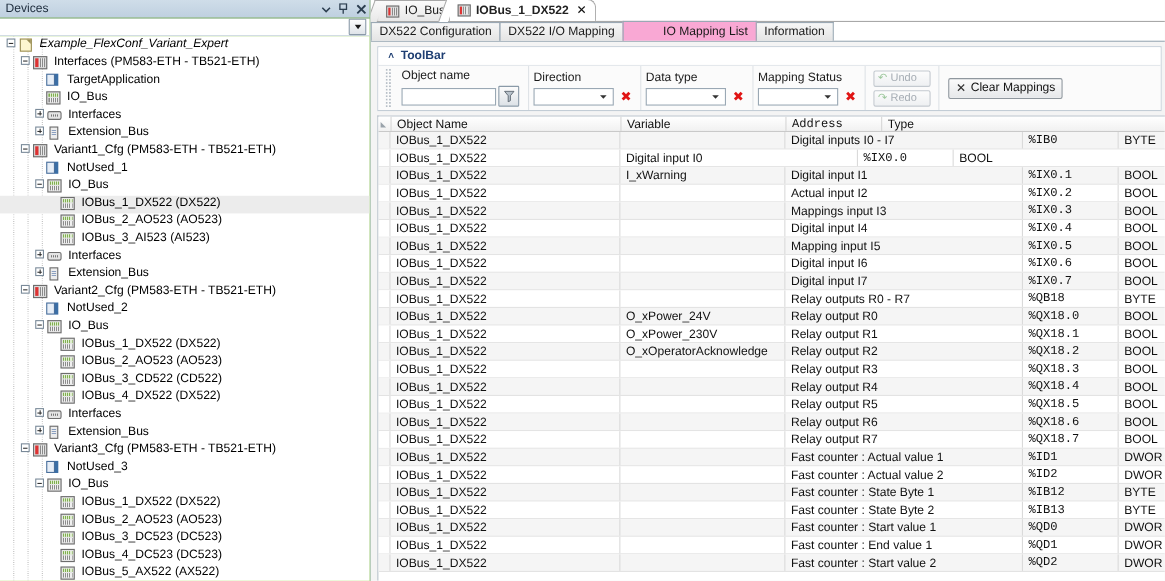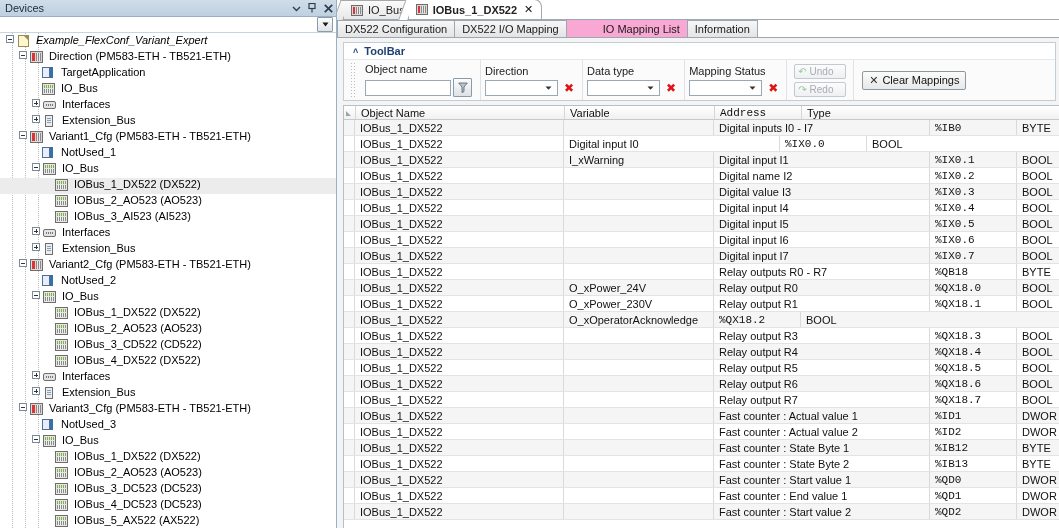--- a/index.html
+++ b/index.html
@@ -385,21 +385,21 @@
             <div class="ic-proj"></div>
           </div>
           <span class="tlabel ital">Example_FlexConf_Variant_Expert</span>
         </div>
         <div class="tnode">
           <div class="tindent" style="width: 18px;"></div>
           <div class="twist has"></div>
           <div class="ticon">
             <div class="ic-plc"></div>
           </div>
-          <span class="tlabel">Direction (PM583-ETH - TB521-ETH)</span>
+          <span class="tlabel">Interfaces (PM583-ETH - TB521-ETH)</span>
         </div>
         <div class="tnode">
           <div class="tindent" style="width: 31px;"></div>
           <div class="tspace"></div>
           <div class="ticon">
             <div class="ic-app"></div>
           </div>
           <span class="tlabel">TargetApplication</span>
         </div>
         <div class="tnode">
@@ -783,45 +783,45 @@
             <div class="gc c-obj">IOBus_1_DX522</div>
             <div class="gc c-var">I_xWarning</div>
             <div class="gc c-chan">Digital input I1</div>
             <div class="gc c-addr">%IX0.1</div>
             <div class="gc c-type">BOOL</div>
           </div>
           <div class="grow norm">
             <div class="gsel"></div>
             <div class="gc c-obj">IOBus_1_DX522</div>
             <div class="gc c-var"></div>
-            <div class="gc c-chan">Digital name I2</div>
+            <div class="gc c-chan">Actual input I2</div>
             <div class="gc c-addr">%IX0.2</div>
             <div class="gc c-type">BOOL</div>
           </div>
           <div class="grow alt">
             <div class="gsel"></div>
             <div class="gc c-obj">IOBus_1_DX522</div>
             <div class="gc c-var"></div>
-            <div class="gc c-chan">Digital value I3</div>
+            <div class="gc c-chan">Mappings input I3</div>
             <div class="gc c-addr">%IX0.3</div>
             <div class="gc c-type">BOOL</div>
           </div>
           <div class="grow norm">
             <div class="gsel"></div>
             <div class="gc c-obj">IOBus_1_DX522</div>
             <div class="gc c-var"></div>
             <div class="gc c-chan">Digital input I4</div>
             <div class="gc c-addr">%IX0.4</div>
             <div class="gc c-type">BOOL</div>
           </div>
           <div class="grow alt">
             <div class="gsel"></div>
             <div class="gc c-obj">IOBus_1_DX522</div>
             <div class="gc c-var"></div>
-            <div class="gc c-chan">Digital input I5</div>
+            <div class="gc c-chan">Mapping input I5</div>
             <div class="gc c-addr">%IX0.5</div>
             <div class="gc c-type">BOOL</div>
           </div>
           <div class="grow norm">
             <div class="gsel"></div>
             <div class="gc c-obj">IOBus_1_DX522</div>
             <div class="gc c-var"></div>
             <div class="gc c-chan">Digital input I6</div>
             <div class="gc c-addr">%IX0.6</div>
             <div class="gc c-type">BOOL</div>
@@ -855,20 +855,21 @@
             <div class="gc c-obj">IOBus_1_DX522</div>
             <div class="gc c-var">O_xPower_230V</div>
             <div class="gc c-chan">Relay output R1</div>
             <div class="gc c-addr">%QX18.1</div>
             <div class="gc c-type">BOOL</div>
           </div>
           <div class="grow alt">
             <div class="gsel"></div>
             <div class="gc c-obj">IOBus_1_DX522</div>
             <div class="gc c-var">O_xOperatorAcknowledge</div>
+            <div class="gc c-chan">Relay output R2</div>
             <div class="gc c-addr">%QX18.2</div>
             <div class="gc c-type">BOOL</div>
           </div>
           <div class="grow norm">
             <div class="gsel"></div>
             <div class="gc c-obj">IOBus_1_DX522</div>
             <div class="gc c-var"></div>
             <div class="gc c-chan">Relay output R3</div>
             <div class="gc c-addr">%QX18.3</div>
             <div class="gc c-type">BOOL</div>

